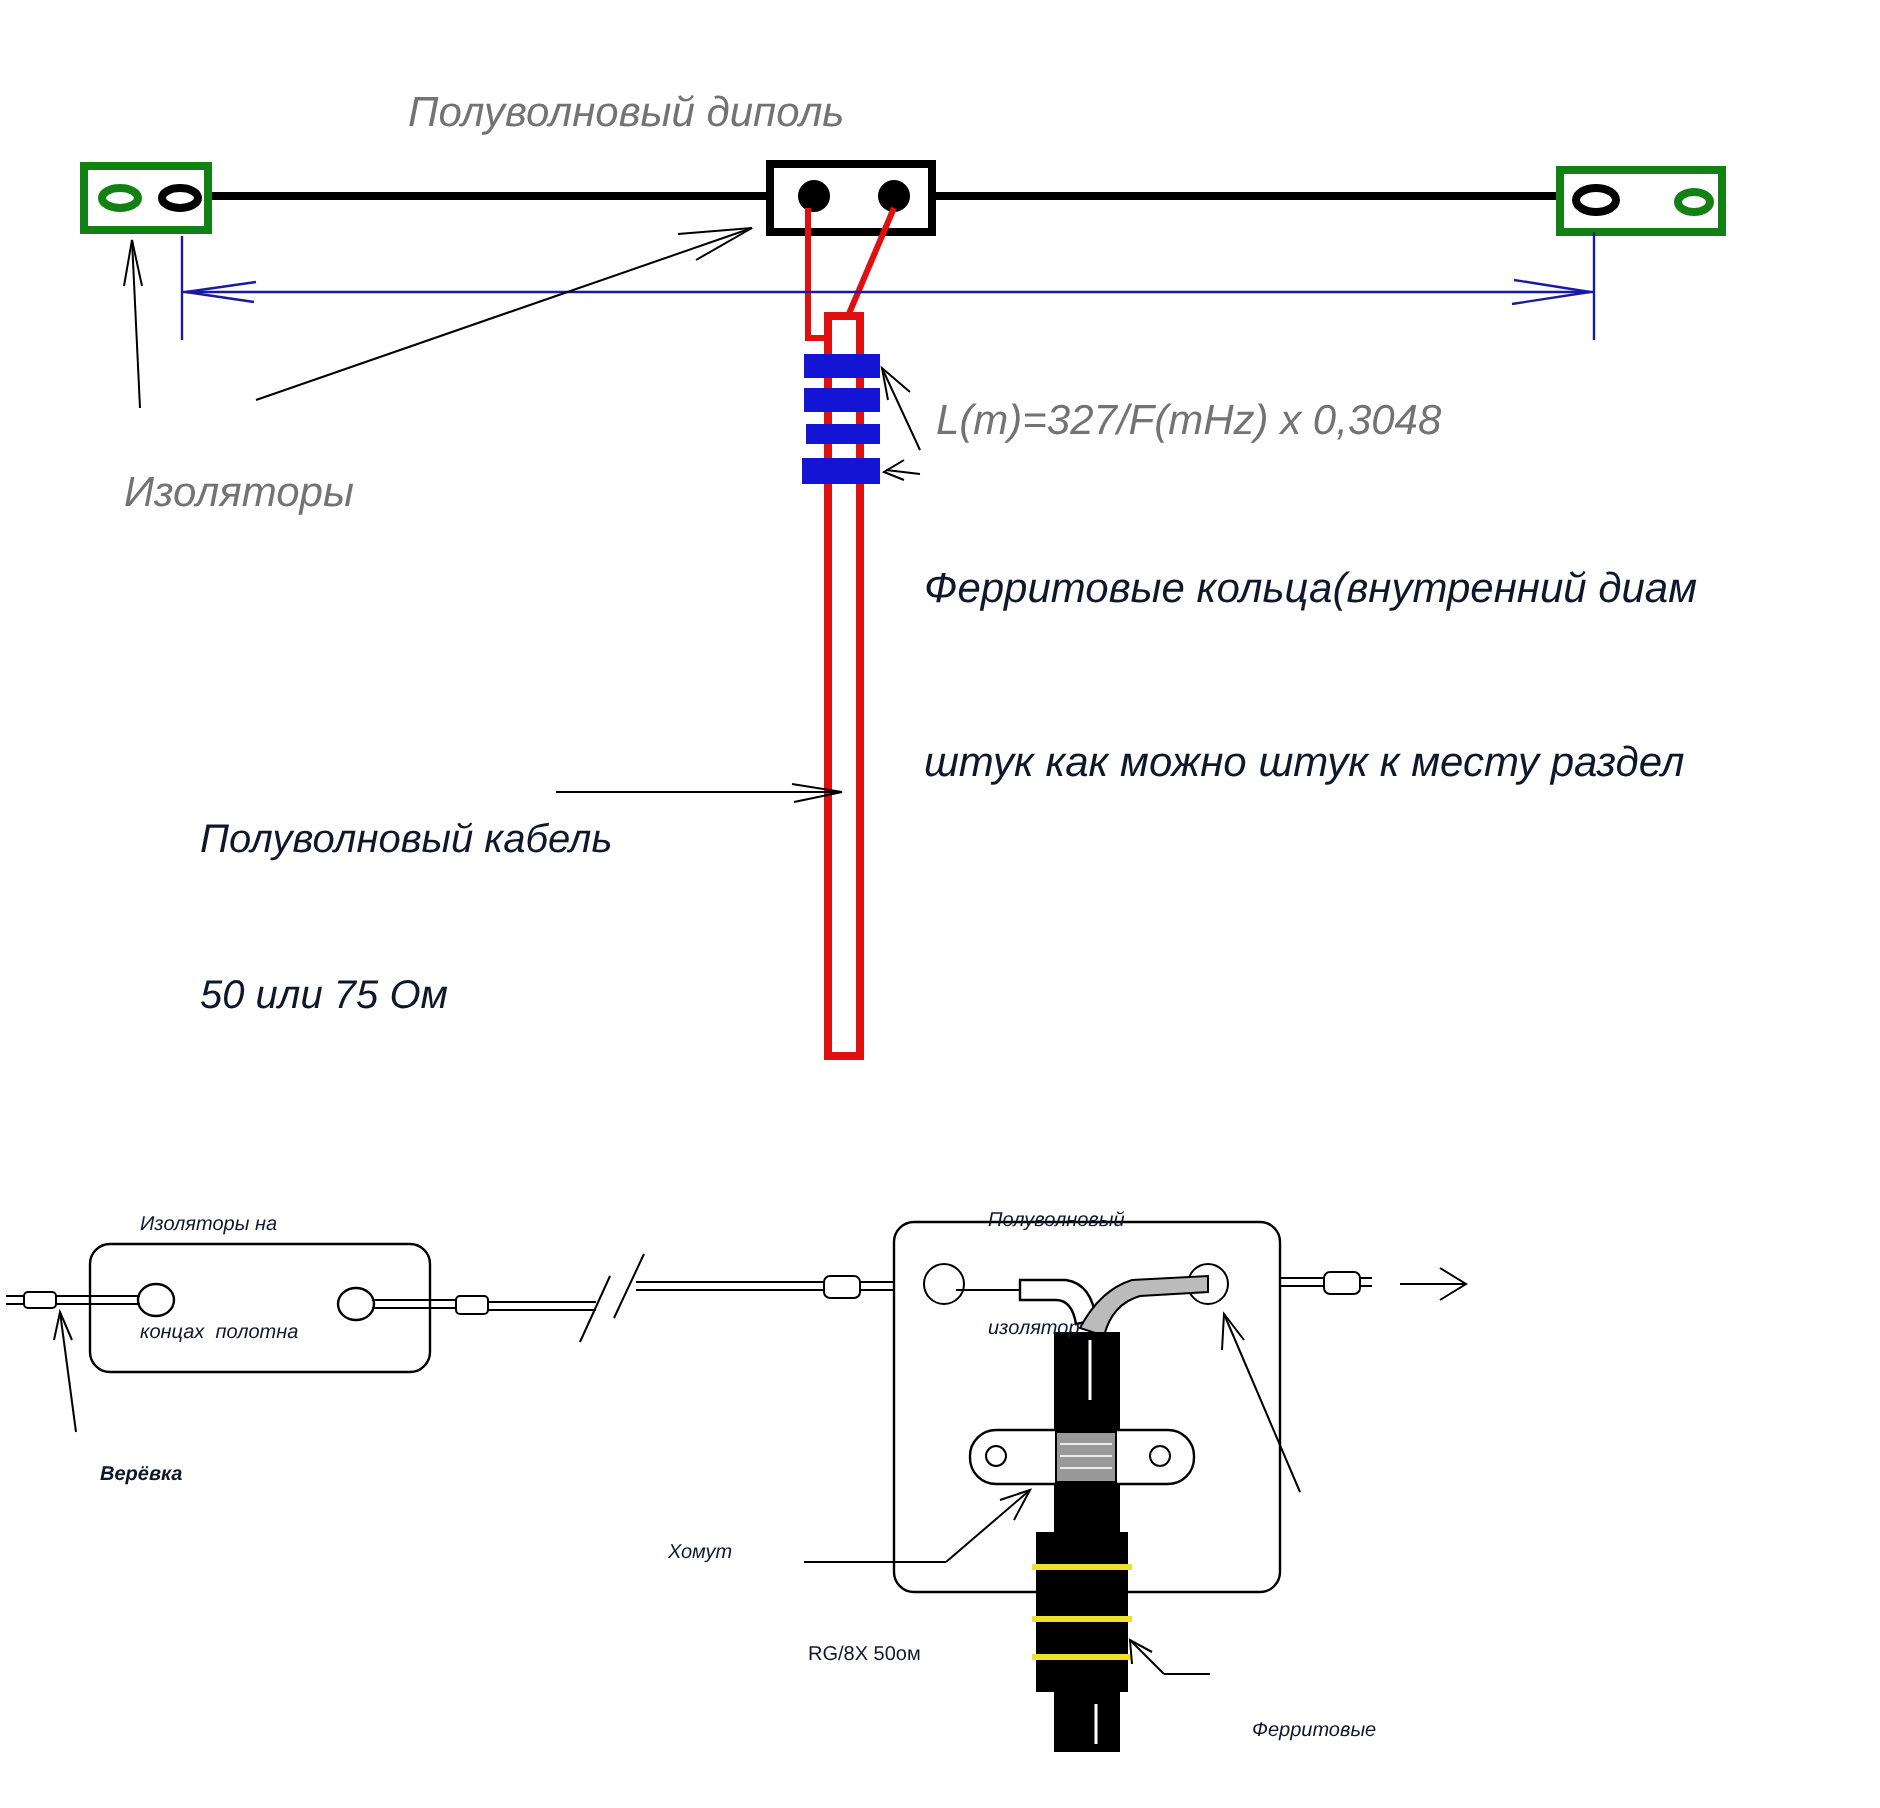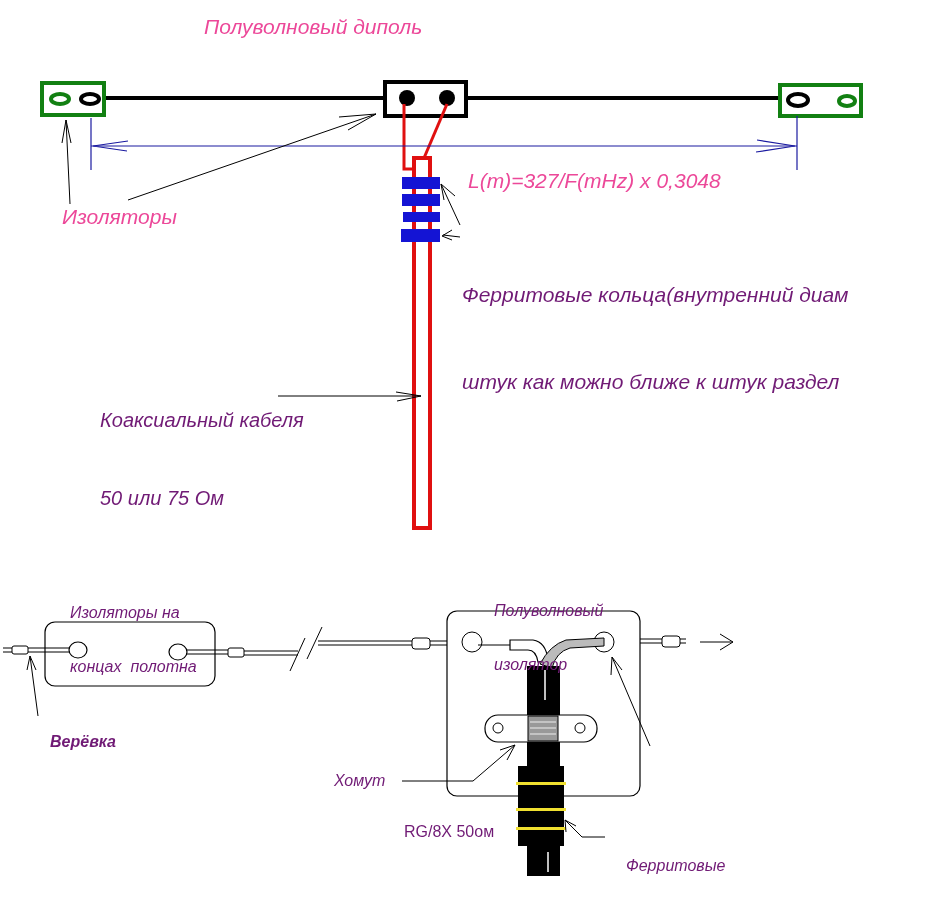--- a/index.html
+++ b/index.html
@@ -1,23 +1,23 @@
 <!DOCTYPE html>
 <html><head>
 <meta charset="utf-8">
 <style>
   html, body { margin: 0; padding: 0; background: #ffffff; }
   body { width: 940px; height: 904px; position: relative; overflow: hidden; }
   svg { position: absolute; left: 0; top: 0; }
   .lbl { position: absolute; font-family: "Liberation Sans", sans-serif; font-style: italic; white-space: pre; line-height: 1.25; }
-  .blue { color: #ec4899; }
-  .blk { color: #701a75; }
+  .blue { color: #737373; margin-top: 30px; }
+  .blk { color: #0f172a; }
   .big { font-size: 21px; }
   .mid { font-size: 20px; }
-  .small { font-size: 16px; }
+  .small { font-size: 10px; }
   .title { left: 204px; top: 14px; }
   .izol { left: 62px; top: 204px; }
   .formula { left: 468px; top: 168px; }
   .ferrite { left: 462px; top: 222px; line-height: 29px; }
   .coax { left: 100px; top: 355px; line-height: 26px; }
   .izol2 { left: 70px; top: 568px; line-height: 18px; }
   .vereyka { left: 50px; top: 732px; font-weight: bold; }
   .central { left: 494px; top: 566px; line-height: 18px; }
   .homut { left: 334px; top: 771px; }
   .rg { left: 404px; top: 822px; font-style: normal; }
@@ -158,25 +158,25 @@
     <polyline points="611,675 612,657 622,670"></polyline>
   </g>
 </svg>
 
 <div class="lbl blue big title">Полуволновый диполь</div>
 <div class="lbl blue big izol">Изоляторы</div>
 <div class="lbl blue big formula">L(m)=327/F(mHz) x 0,3048</div>
 
 <div class="lbl blk big ferrite">
   <div>Ферритовые кольца(внутренний диам</div>
-  <div>штук как можно ближе к штук раздел</div>
+  <div>штук как можно штук к месту раздел</div>
 </div>
 
 <div class="lbl blk mid coax">
-  <div>Коаксиальный кабеля</div>
+  <div>Полуволновый кабель</div>
   <div>50 или 75 Ом</div>
 </div>
 
 <div class="lbl blk small izol2">
   <div>Изоляторы на</div>
   <div>концах  полотна</div>
 </div>
 
 <div class="lbl blk small vereyka">Верёвка</div>
 

